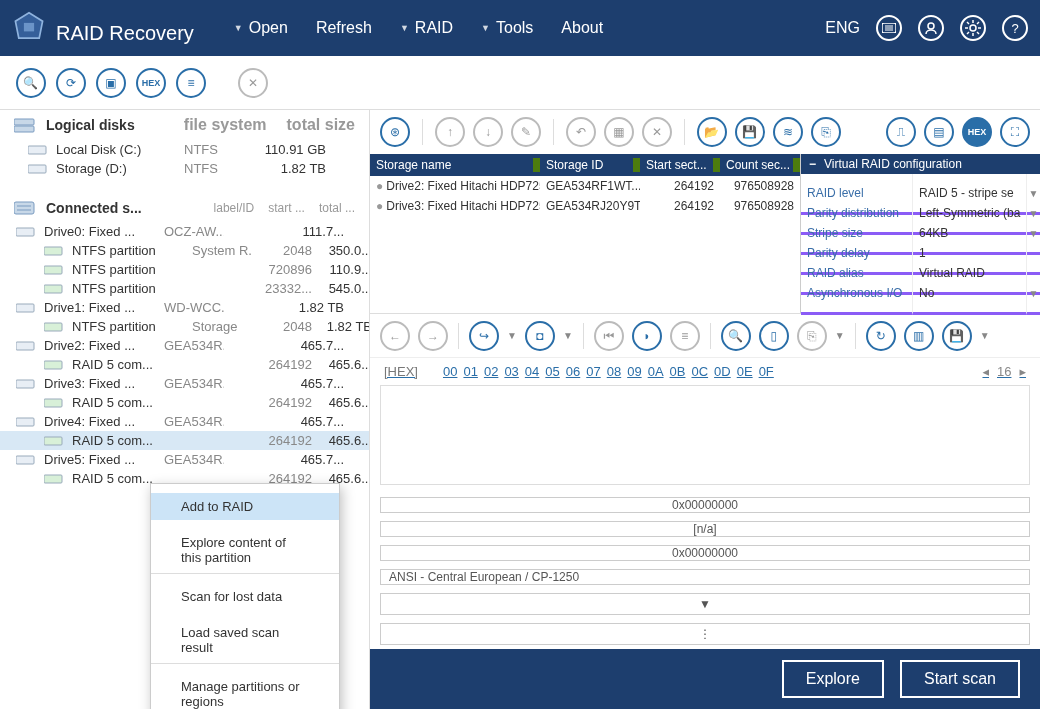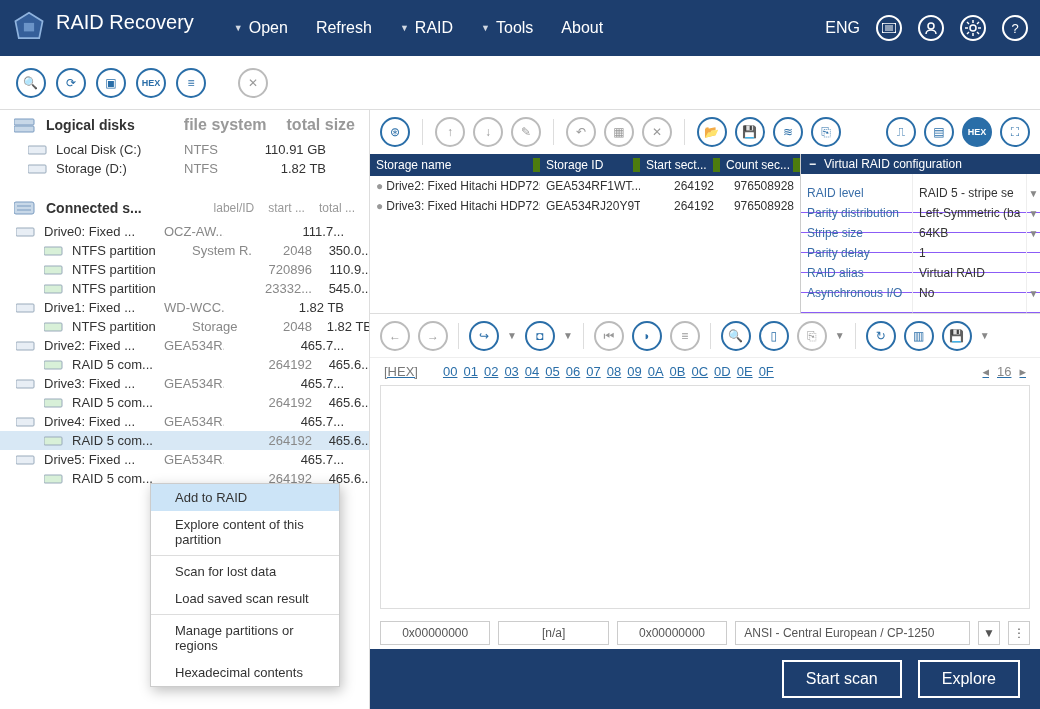--- a/index.html
+++ b/index.html
@@ -1,20 +1,20 @@
 <!DOCTYPE html>
 <html><head>
 <meta charset="utf-8">
 <style>
 * { box-sizing: border-box; margin: 0; padding: 0; font-family: "Segoe UI", Arial, sans-serif; }
 body { width: 1040px; height: 709px; overflow: hidden; background: #fff; font-size: 13px; color: #333; }
 
 
 .header { height: 56px; background: #1d3e6e; color: #fff; display: flex; align-items: center; padding: 0 12px; }
-.logo-box { display: flex; align-items: flex-start; gap: 10px; }
+.logo-box { display: flex; align-items: flex-end; gap: 10px; }
 .logo-icon { width: 34px; height: 34px; }
 .app-title { font-size: 20px; font-weight: 400; }
 .menu { display: flex; gap: 28px; margin-left: 40px; font-size: 16px; }
 .menu-item { display: flex; align-items: center; gap: 6px; cursor: pointer; }
 .menu-tri { font-size: 9px; opacity: .8; }
 .header-right { margin-left: auto; display: flex; align-items: center; gap: 16px; }
 .lang { font-size: 16px; }
 .hicon { width: 26px; height: 26px; border: 2px solid #fff; border-radius: 50%; display: flex; align-items: center; justify-content: center; cursor: pointer; font-size:13px; }
 
 
@@ -38,57 +38,57 @@
 .sb-row .disk-ic { width: 20px; height: 14px; }
 .sb-row .c-gray { color: #888; }
 .sb-row .c-right { text-align: right; }
 .sb-row.lvl1 { padding-left: 16px; }
 .sb-row.lvl2 { padding-left: 44px; }
 .sb-row.sel { background: #d8e8f5; }
 .sec2-cols { margin-left:auto; display:flex; gap:14px; font-size:12px; color:#999; font-weight:400; }
 
 
 .ctx { position: absolute; left: 150px; top: 373px; width: 190px; background: #fff; border: 1px solid #ccc; box-shadow: 2px 4px 12px rgba(0,0,0,.25); z-index: 50; font-size: 13px; color:#333; }
-.ctx-item { padding: 6px 24px; cursor: pointer; }
+.ctx-item { padding: 6px 30px; cursor: pointer; margin-top: 9px; }
 .ctx-item.hover { background: #cce4f7; }
 .ctx-sep { height: 1px; background: #ddd; margin: 2px 0; }
 
 
 .ctool { height: 44px; display: flex; align-items: center; gap: 8px; padding: 0 10px; }
 .ctool .sep { width: 1px; height: 26px; background: #ddd; margin: 0 4px; }
 .ctool .right { margin-left:auto; display:flex; gap:8px; }
 
 
 .grid { display: flex; min-height: 160px; border-bottom: 1px solid #ddd; }
 .grid-left { flex: 1; }
 .grid-right { width: 240px; border-left: 1px solid #ccc; }
 .ghdr { background: #1d3e6e; color: #fff; display: grid; grid-template-columns: 170px 100px 80px 80px; font-size: 12px; height: 22px; align-items: center; }
 .ghdr > div { padding: 0 6px; border-right: 7px solid #4d7c0f; white-space:nowrap; overflow:hidden; }
 .grow { display: grid; grid-template-columns: 170px 100px 80px 80px; font-size: 12px; height: 20px; align-items: center; color: #333; }
 .grow > div { padding: 0 6px; white-space:nowrap; overflow:hidden; }
 .dot { color: #999; margin-right: 3px; }
 .cfg-hdr { background: #1d3e6e; color: #fff; font-size: 12px; padding: 3px 8px; display:flex; align-items:center; }
 .cfg-hdr .minus { margin-right:8px; font-weight:bold; }
 .cfg-row { display: grid; grid-template-columns: 112px 1fr 14px; font-size: 12px; height: 20px; align-items: center; }
-.cfg-row > div { padding: 12px 6px; border-bottom: 1px solid #8b5cf6; height:100%; display:flex; align-items:center; }
+.cfg-row > div { padding: 12px 6px; border-bottom: 3px solid #8b5cf6; height:100%; display:flex; align-items:center; }
 .cfg-row .k { color: #3a6ea8; border-right: 1px solid #eee; white-space:nowrap; }
 .cfg-row .v { white-space:nowrap; overflow:hidden; }
 .cfg-row .dd { color:#888; font-size:10px; border-left:1px solid #eee; justify-content:center; }
 
 
 .hexbar { height: 44px; display: flex; align-items: center; gap: 8px; padding: 0 10px; border-bottom:1px solid #eee; }
 .hexbar .sep { width:1px; height:26px; background:#ddd; margin:0 2px; }
 .hexline { padding: 6px 14px; font-family: Consolas, monospace; font-size: 13px; color: #2a6ea8; display:flex; align-items:center; gap:2px;text-decoration:underline; }
 .hexline .lbl { color:#777; margin-right:20px; }
 .hexline .byte { margin: 0 3px; }
 .hexline .rs { margin-left:auto; display:flex; align-items:center; gap:8px; color:#888; }
 .hexbody { flex:1; border:1px solid #ddd; margin: 0 10px 8px 10px; background:#fff; }
 
 
-.status { display:flex; gap:8px; padding: 4px 10px; }
+.status { display:flex; gap:8px; padding: 4px 10px; flex-direction: column; }
 .status .fld { flex:1; border:1px solid #ccc; height:24px; display:flex; align-items:center; justify-content:center; font-size:12px; color:#555; }
 .status .fld.long { flex:2; justify-content:flex-start; padding:0 8px; }
 .status .fld.dd { flex:0 0 22px; }
 
 
 .footer { background:#1d3e6e; height:60px; display:flex; align-items:center; justify-content:flex-end; gap:16px; padding:0 20px; }
 .fbtn { border:2px solid #fff; color:#fff; padding:8px 22px; font-size:16px; background:transparent; cursor:pointer; }
 
 svg { display:block; }
 </style>
@@ -467,17 +467,17 @@
     <div class="status">
       <div class="fld">0x00000000</div>
       <div class="fld">[n/a]</div>
       <div class="fld">0x00000000</div>
       <div class="fld long">ANSI - Central European / CP-1250</div>
       <div class="fld dd">▼</div>
       <div class="fld dd">⋮</div>
     </div>
 
     <div class="footer">
+      <button class="fbtn">Explore</button>
       <button class="fbtn">Start scan</button>
-      <button class="fbtn">Explore</button>
     </div>
   </div>
 </div>
 
 </body></html>

